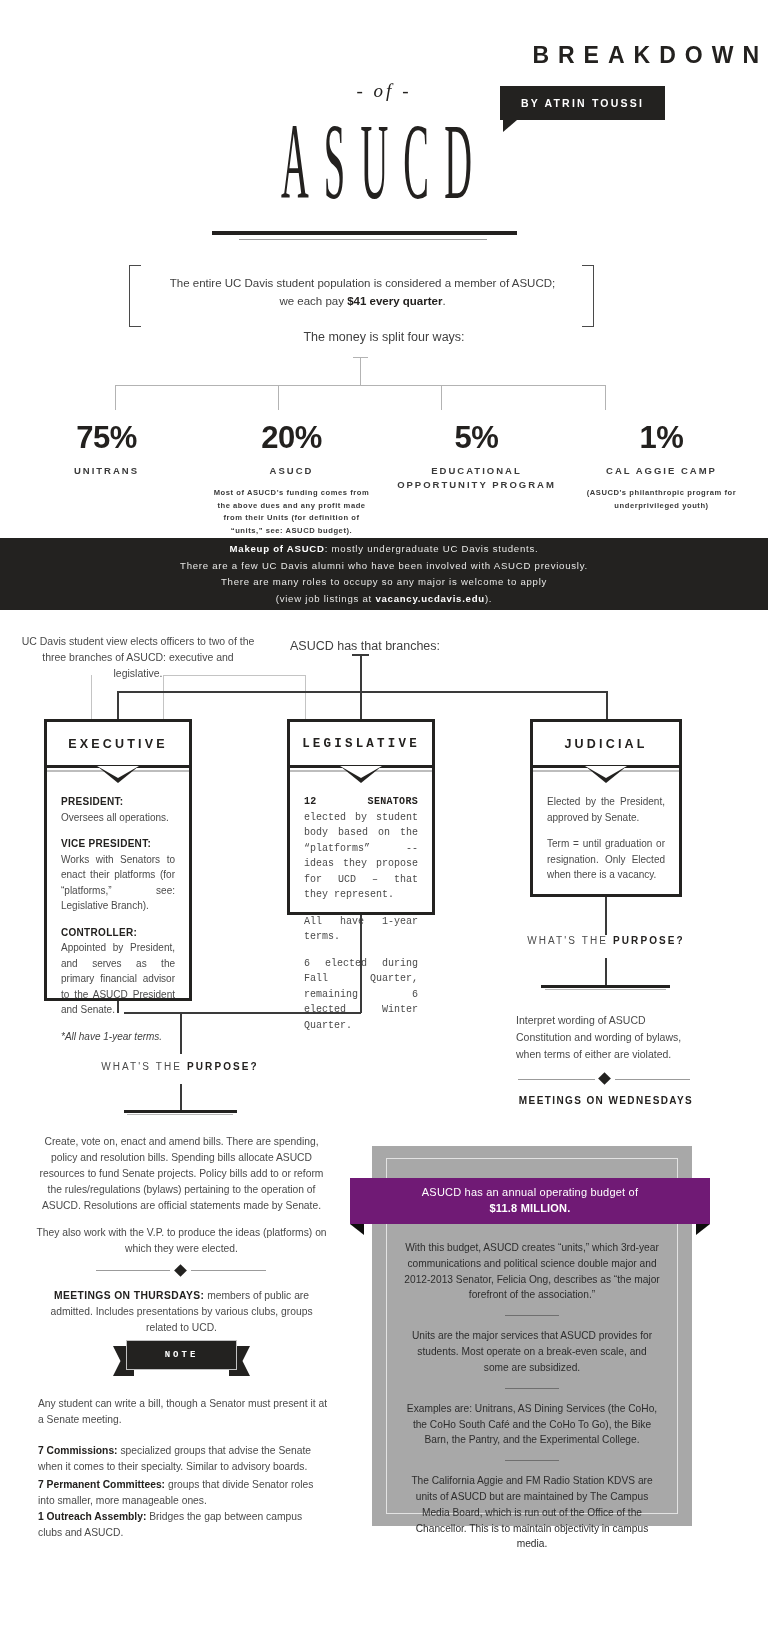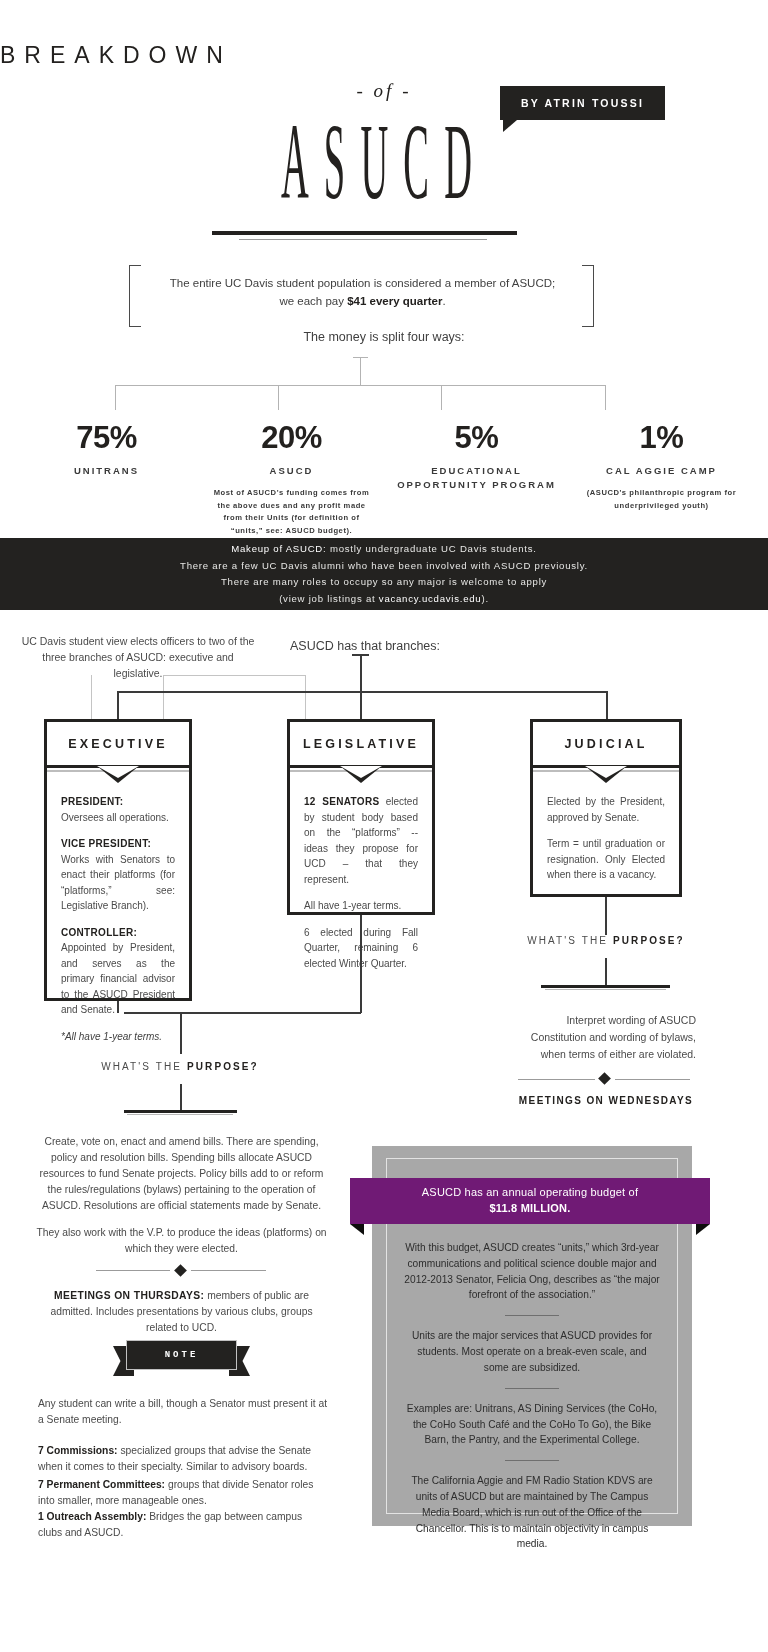--- a/index.html
+++ b/index.html
@@ -10,22 +10,22 @@
     font-family: "Liberation Sans", sans-serif;
     color: #3a3a3a;
     position: relative;
     overflow: hidden;
   }
   .page { position: relative; width: 768px; height: 1652px; }
 
   
   .hdr-breakdown {
     position: absolute; top: 42px; left: 0; width: 768px;
-    text-align: left;
-    font-size: 23px; font-weight: 400; letter-spacing: 9px;
+    text-align: right;
+    font-size: 23px; font-weight: 700; letter-spacing: 9px;
     color: #23211f;
   }
   .hdr-of {
     position: absolute; top: 80px; left: 0; width: 768px;
     text-align: center;
     font-family: "Liberation Serif", serif;
     font-style: italic; font-size: 19px; letter-spacing: 3px;
     color: #23211f;
   }
   .hdr-asucd {
@@ -88,21 +88,21 @@
   .pct-name { margin-top: 8px; font-size: 9.5px; font-weight: 700; letter-spacing: 2px; color: #3a3a3a; line-height: 1.5; }
   .pct-note { margin-top: 9px; font-size: 7.6px; font-weight: 700; letter-spacing: 0.55px; line-height: 1.65; color: #3a3a3a; padding: 0 10px; }
 
   
   .dark-band {
     position: absolute; top: 538px; left: 0; width: 768px; height: 72px;
     background: #232220; color: #e7e7e5;
     display: flex; flex-direction: column; align-items: center; justify-content: center;
     font-size: 9.6px; letter-spacing: 0.75px; line-height: 1.72; text-align: center;
   }
-  .dark-band b { color: #ffffff; font-weight: 400; text-align: center; }
+  .dark-band b { color: #ffffff; font-weight: 700; text-align: center; }
 
   
   .elect-note {
     position: absolute; top: 634px; left: 18px; width: 240px;
     text-align: center; font-size: 10.5px; line-height: 1.5; color: #4a4a4a;
   }
   .branches-label {
     position: absolute; top: 639px; left: 260px; width: 210px;
     text-align: center; font-size: 12.5px; color: #3f3f3f;
   }
@@ -152,36 +152,36 @@
     border-top: 12px solid #ffffff;
     z-index: 4;
   }
   .branch-body { padding: 26px 14px 12px 14px; font-size: 10px; line-height: 1.55; color: #4a4a4a; text-align: justify; }
   .branch-body p { margin-bottom: 11px; }
   .branch-body p:last-child { margin-bottom: 0; }
   .branch-body b { color: #23211f; font-weight: 700; letter-spacing: 0.3px; margin-top: 8px; }
   .branch-body i { font-style: italic; color: #3f3f3f; }
 
   #box-exec { top: 719px; left: 44px; width: 148px; height: 282px; }
-  #box-legi { top: 719px; left: 287px; width: 148px; height: 196px; }
+  #box-legi { top: 719px; left: 287px; width: 148px; height: 196px; font-family: Liberation Mono, monospace; }
   #box-judi { top: 719px; left: 530px; width: 152px; height: 178px; }
 
   
   .ju-v { position: absolute; top: 897px; left: 605px; width: 1.5px; height: 38px; background: #3a3a3a; }
   .purpose-j {
     position: absolute; top: 935px; left: 496px; width: 220px;
     text-align: center; font-size: 10px; letter-spacing: 2.1px; color: #4a4a4a;
   }
   .purpose-j b, .purpose-l b { color: #23211f; font-weight: 700; }
   .ju-v2 { position: absolute; top: 958px; left: 605px; width: 1.5px; height: 28px; background: #3a3a3a; }
   .ju-bar { position: absolute; top: 985px; left: 541px; width: 129px; height: 2.5px; background: #232220; }
   .ju-bar2 { position: absolute; top: 989px; left: 545px; width: 121px; height: 1px; background: #b9b9b9; }
   .ju-text {
     position: absolute; top: 1012px; left: 516px; width: 180px;
-    text-align: right; font-size: 10.5px; line-height: 1.6; color: #4a4a4a;
+    text-align: left; font-size: 10.5px; line-height: 1.6; color: #4a4a4a;
   }
   .ju-divider { position: absolute; top: 1079px; left: 518px; width: 172px; height: 1px; background: #9b9b9b; }
   .ju-diamond { position: absolute; top: 1074px; left: 600px; width: 9px; height: 9px; background: #232220; transform: rotate(45deg); }
   .ju-diamond-mask { position: absolute; top: 1075px; left: 595px; width: 20px; height: 9px; background: #ffffff; }
   .ju-meetings {
     position: absolute; top: 1095px; left: 496px; width: 220px;
     text-align: center; font-size: 10px; font-weight: 700; letter-spacing: 1.4px; color: #23211f;
   }
 
   

